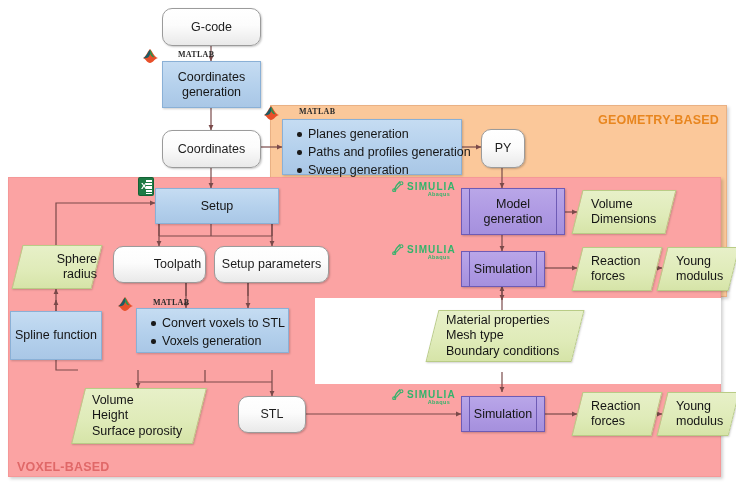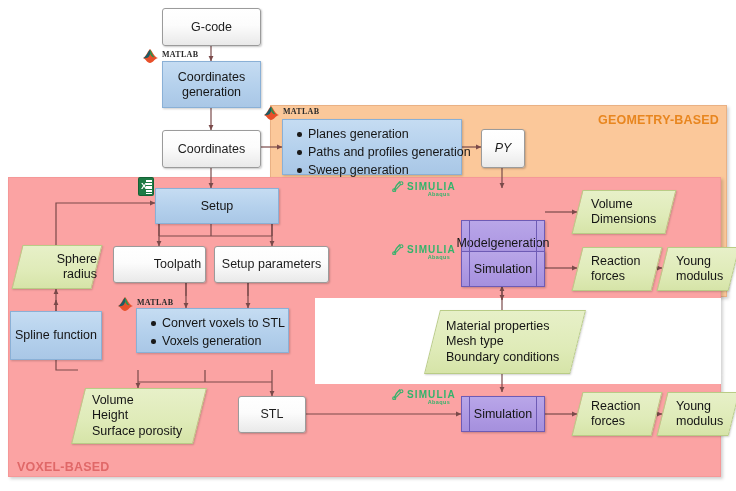--- a/index.html
+++ b/index.html
@@ -19,21 +19,21 @@
   .lbl-voxel{color:#e06868;}
 
   
   .node{position:absolute;box-sizing:border-box;display:flex;
         align-items:center;justify-content:center;text-align:center;
         font-size:12.5px;line-height:1.18;}
 
   
   .n-round{
     background:linear-gradient(180deg,#ffffff 0%,#fcfcfc 45%,#e9e9e9 100%);
-    border:1px solid #9b9b9b;border-radius:3px;
+    border:1px solid #9b9b9b;border-radius:10px;
     box-shadow:1px 1px 2px rgba(0,0,0,.22);color:#1d1d1d;}
 
   
   .n-blue{
     background:linear-gradient(180deg,#c5dcf2 0%,#b4d0ec 55%,#a9c7e6 100%);
     border:1px solid #8ab0d6;box-shadow:1px 1px 2px rgba(0,0,0,.2);
     color:#151515;}
 
   
   .n-purple{
@@ -61,21 +61,21 @@
   .n-bullets{display:block;padding:5px 8px 5px 10px;}
   .n-bullets ul{margin:0;padding:0 0 0 15px;list-style:none;}
   .n-bullets li{position:relative;font-size:12.5px;line-height:1.45;
     white-space:nowrap;text-align:left;}
   .n-bullets li::before{content:"";position:absolute;left:-11px;top:7px;
     width:4.5px;height:4.5px;border-radius:50%;background:#1a1a1a;}
 
   
   svg#wires{position:absolute;left:0;top:0;width:736px;height:491px;
             pointer-events:none;}
-  .matlab-tag{position:absolute;display:flex;align-items:flex-start;gap:2px;}
+  .matlab-tag{position:absolute;display:flex;align-items:flex-start;gap:18px;}
   .matlab-word{font-family:"Liberation Serif","DejaVu Serif",serif;
     font-size:8px;font-variant:small-caps;font-weight:bold;color:#2a2a2a;
     letter-spacing:.3px;margin-top:2px;}
   .simulia{position:absolute;width:80px;}
   .sim-top{display:flex;align-items:center;gap:2px;}
   .sim-word{font-size:10px;font-weight:bold;color:#34b36b;letter-spacing:1.1px;}
   .sim-sub{font-size:5.5px;font-weight:bold;color:#34b36b;
     text-align:center;letter-spacing:.4px;margin-left:14px;margin-top:-1px;}
   .xls{position:absolute;width:14px;height:17px;border-radius:1px;
     background:#1d7a44;display:flex;align-items:center;justify-content:center;
@@ -199,36 +199,36 @@
   </div>
 
   <div class="node n-blue n-bullets" style="left:282px;top:119px;width:180px;height:56px;">
     <ul>
       <li>Planes generation</li>
       <li>Paths and profiles generation</li>
       <li>Sweep generation</li>
     </ul>
   </div>
 
-  <div class="node n-round" style="left:481px;top:129px;width:44px;height:39px;font-style:italic;">PY</div>
+  <div class="node n-round" style="left:481px;top:129px;width:44px;height:39px;">PY</div>
 
   <div class="simulia" style="left:392px;top:180px;">
     <div class="sim-top">
       <svg width="13" height="12" viewBox="0 0 13 12">
         <path d="M2,10.5 C3.2,7 5,4 8,1.5" stroke="#34b36b" stroke-width="1.5" fill="none"></path>
         <circle cx="2.2" cy="10.3" r="1.5" fill="none" stroke="#34b36b" stroke-width="1.1"></circle>
         <circle cx="9.4" cy="3.2" r="1.5" fill="none" stroke="#34b36b" stroke-width="1.1"></circle>
         <path d="M4,9.4 L9,4.2" stroke="#34b36b" stroke-width="1.1"></path>
       </svg>
       <span class="sim-word">SIMULIA</span>
     </div>
     <div class="sim-sub">Abaqus</div>
   </div>
 
-  <div class="node n-purple" style="left:461px;top:188px;width:84px;height:47px;margin-top:32px;">
+  <div class="node n-purple" style="left:461px;top:188px;width:104px;height:47px;flex-direction:column;">
     <span>Model</span>
     <span>generation</span>
   </div>
 
   <div class="n-data left" style="left:577px;top:190px;width:94px;height:44px;">
     <div class="skew"></div>
     <div class="txt">
       <span>Volume</span>
       <span>Dimensions</span>
     </div>
@@ -306,21 +306,21 @@
     <div class="skew"></div>
     <div class="txt">
       <span>Volume</span>
       <span>Height</span>
       <span>Surface porosity</span>
     </div>
   </div>
 
   <div class="node n-round" style="left:238px;top:396px;width:68px;height:37px;">STL</div>
 
-  <div class="n-data left" style="left:432px;top:310px;width:146px;height:64px;">
+  <div class="n-data left" style="left:432px;top:310px;width:146px;height:52px;">
     <div class="skew"></div>
     <div class="txt">
       <span>Material properties</span>
       <span>Mesh type</span>
       <span>Boundary conditions</span>
     </div>
   </div>
 
   <div class="simulia" style="left:392px;top:388px;">
     <div class="sim-top">

